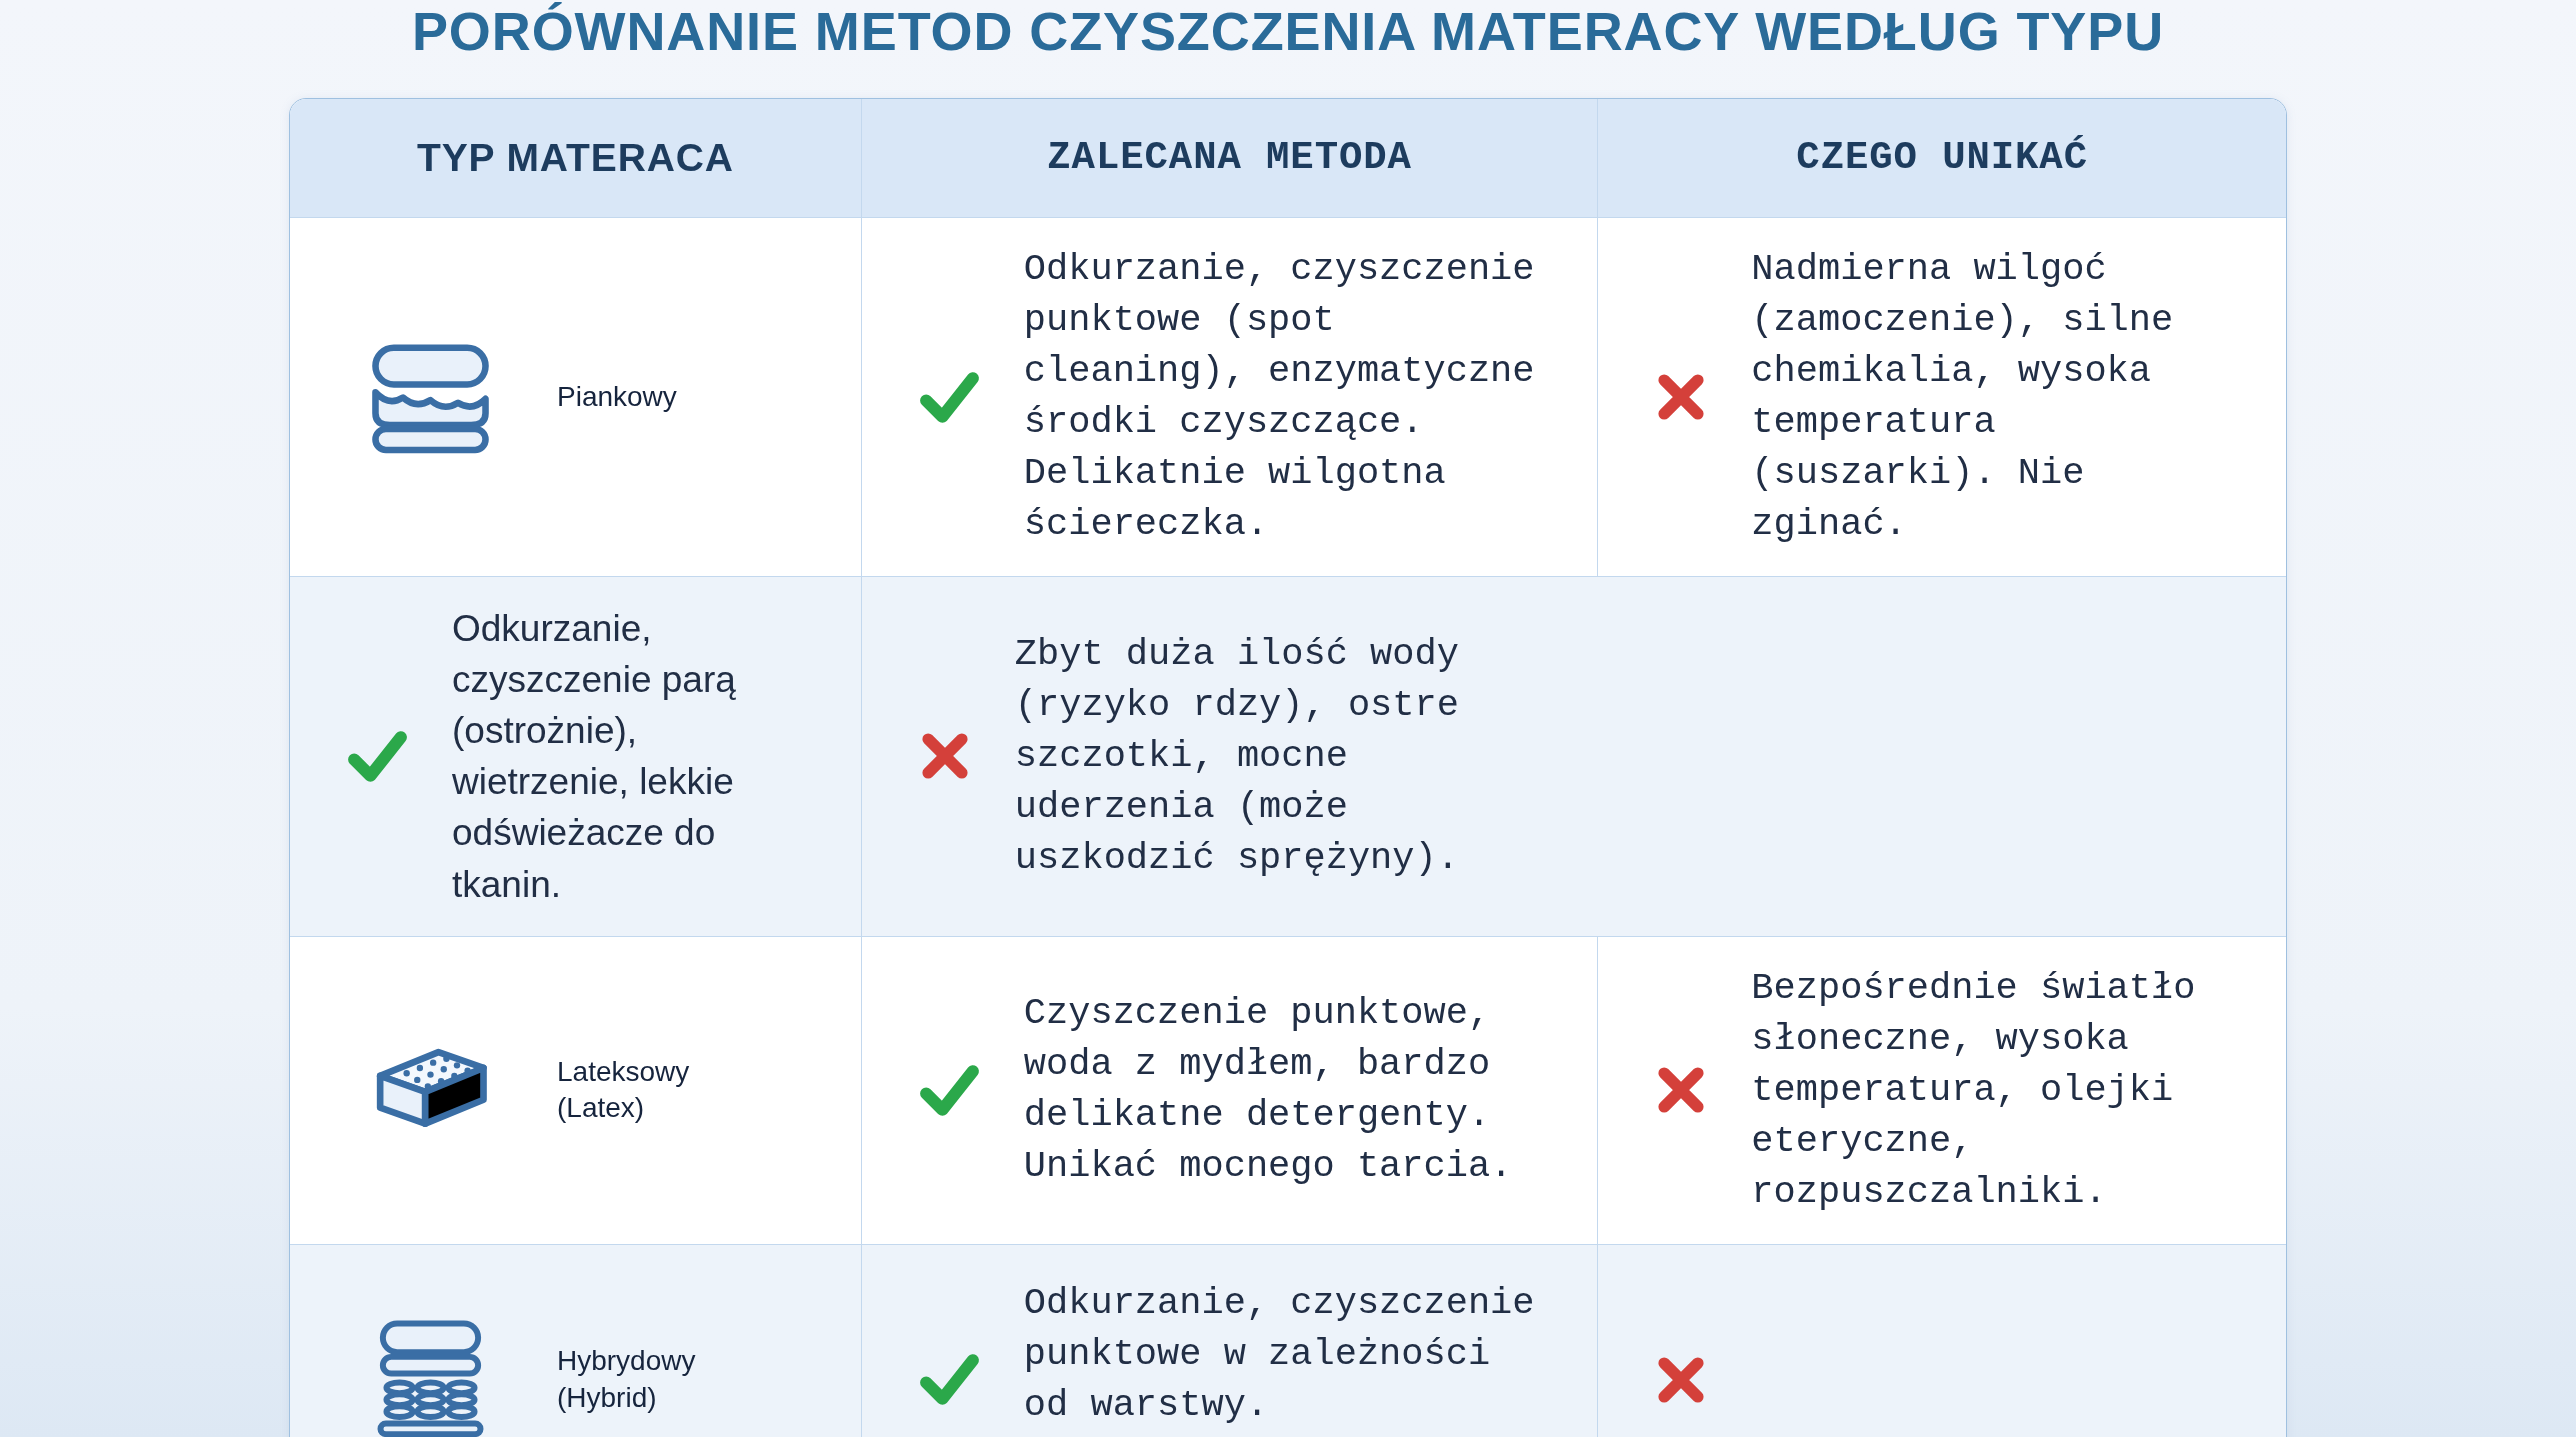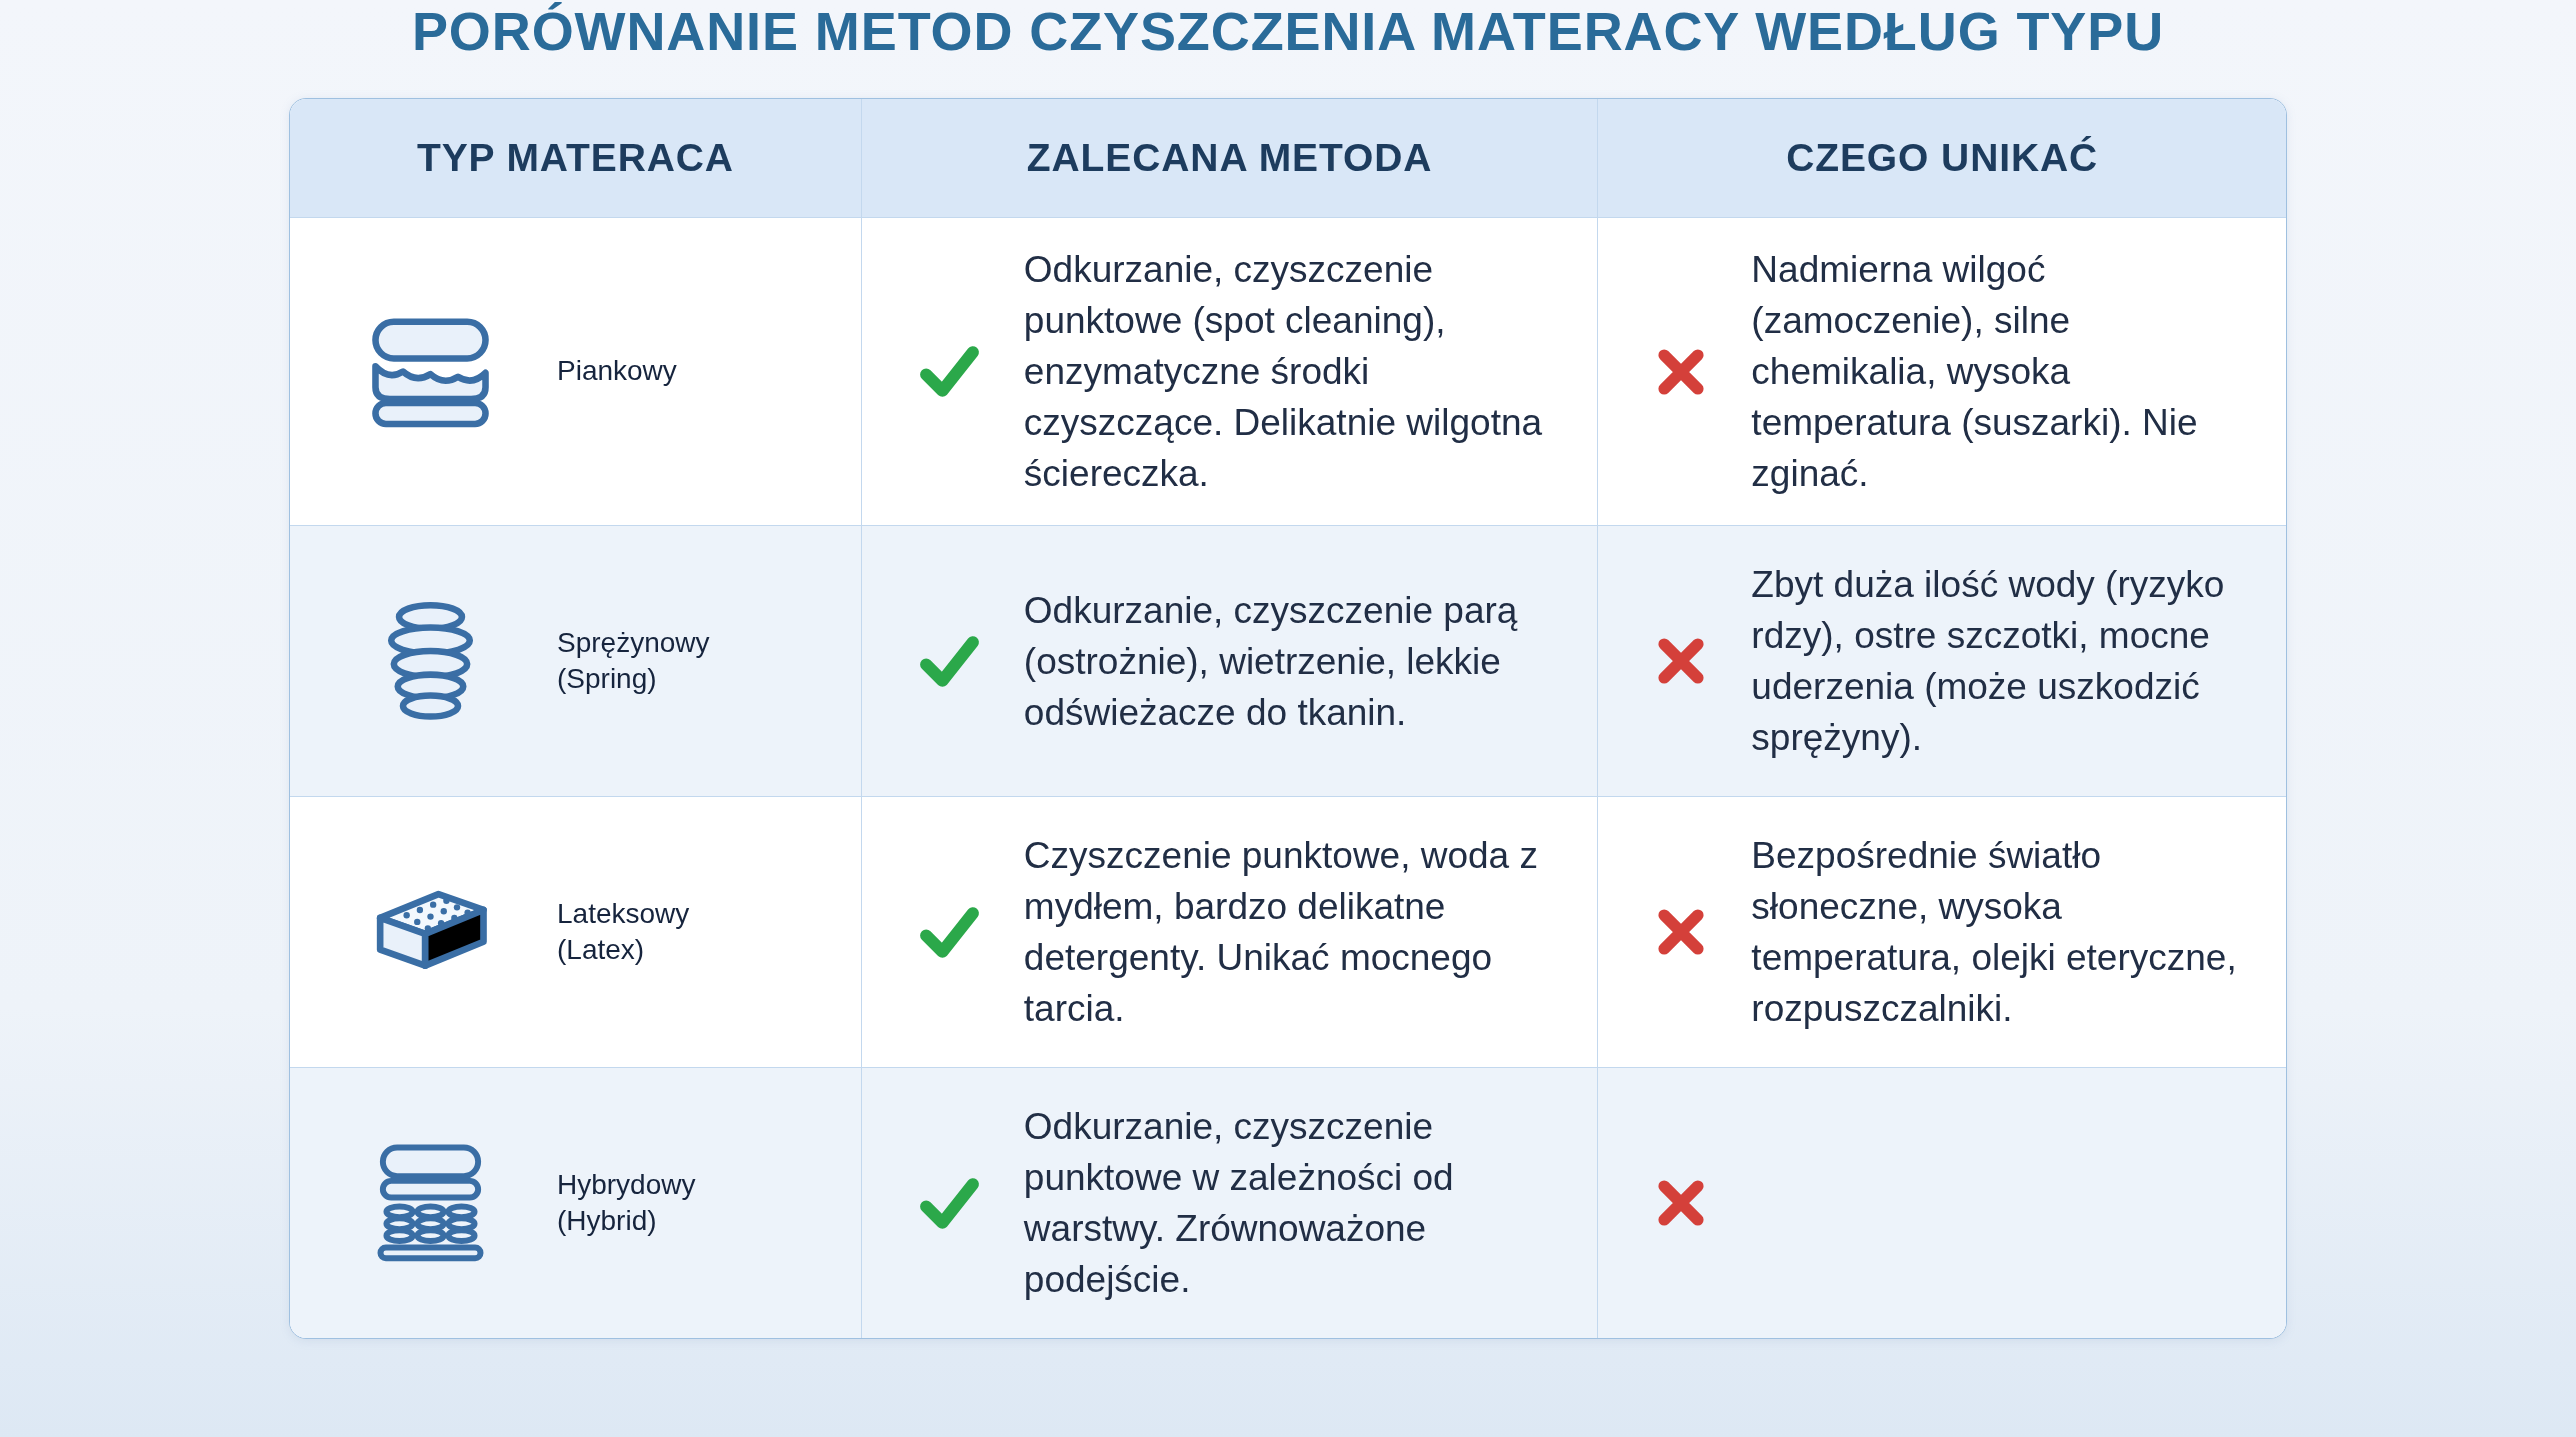--- a/index.html
+++ b/index.html
@@ -50,21 +50,21 @@
   .th{
     display:flex;
     align-items:center;
     justify-content:center;
     font-size:39px;
     font-weight:600;
     letter-spacing:0.9px;
     color:var(--header-text);
   }
   .cell{min-height:270px;display:flex;align-items:center;}
-  .cell + .cell, .th + .th{border-left:1.9px solid var(--grid-line);}
+  .cell + .cell, .th + .th{border-left:1.9px solid var(--grid-line);font-family:Liberation Mono, monospace;}
   .row-alt{background:var(--row-alt-bg);}
 
   .type-cell{padding-left:56px;gap:43px;}
   .mattress-icon{width:168px;height:140px;flex-shrink:0;display:flex;align-items:center;justify-content:center;}
   .mattress-icon svg{width:159px;height:131px;}
   .type-label{font-size:28px;font-weight:500;line-height:1.3;color:#16243d;}
 
   .content-cell{padding:26px 41px 26px 52px;gap:39px;}
   .status-icon{flex-shrink:0;display:flex;align-items:center;justify-content:center;}
   .status-icon.check svg{width:71px;height:71px;}
@@ -109,35 +109,20 @@
       <span class="status-icon cross">
         <svg viewBox="0 0 70 70">
             <path d="M16 16 L54 54 M54 16 L16 54" fill="none" stroke="var(--cross-color)" stroke-width="13" stroke-linecap="round"></path>
           </svg>
       </span>
       <p class="cell-text">Nadmierna wilgoć (zamoczenie), silne chemikalia, wysoka temperatura (suszarki). Nie zginać.</p>
     </div>
   </div>
 
   <div class="trow row-alt">
-    <div class="cell type-cell">
-      <span class="mattress-icon">
-        <svg viewBox="0 0 120 100" fill="var(--icon-fill)" stroke="var(--icon-stroke)" stroke-width="5">
-          <ellipse cx="60" cy="16" rx="24" ry="9"></ellipse>
-          <ellipse cx="60" cy="34" rx="30" ry="10"></ellipse>
-          <ellipse cx="60" cy="52" rx="28" ry="10"></ellipse>
-          <ellipse cx="60" cy="69" rx="25" ry="9"></ellipse>
-          <ellipse cx="60" cy="84" rx="21" ry="8"></ellipse>
-        </svg>
-      </span>
-      <div class="type-label">
-        <div>Sprężynowy</div>
-        <div>(Spring)</div>
-      </div>
-    </div>
     <div class="cell content-cell">
       <span class="status-icon check">
         <svg viewBox="0 0 70 70">
             <path d="M12 38 L28 54 L58 16" fill="none" stroke="var(--check-color)" stroke-width="12" stroke-linecap="round" stroke-linejoin="round"></path>
           </svg>
       </span>
       <p class="cell-text">Odkurzanie, czyszczenie parą (ostrożnie), wietrzenie, lekkie odświeżacze do tkanin.</p>
     </div>
     <div class="cell content-cell">
       <span class="status-icon cross">

